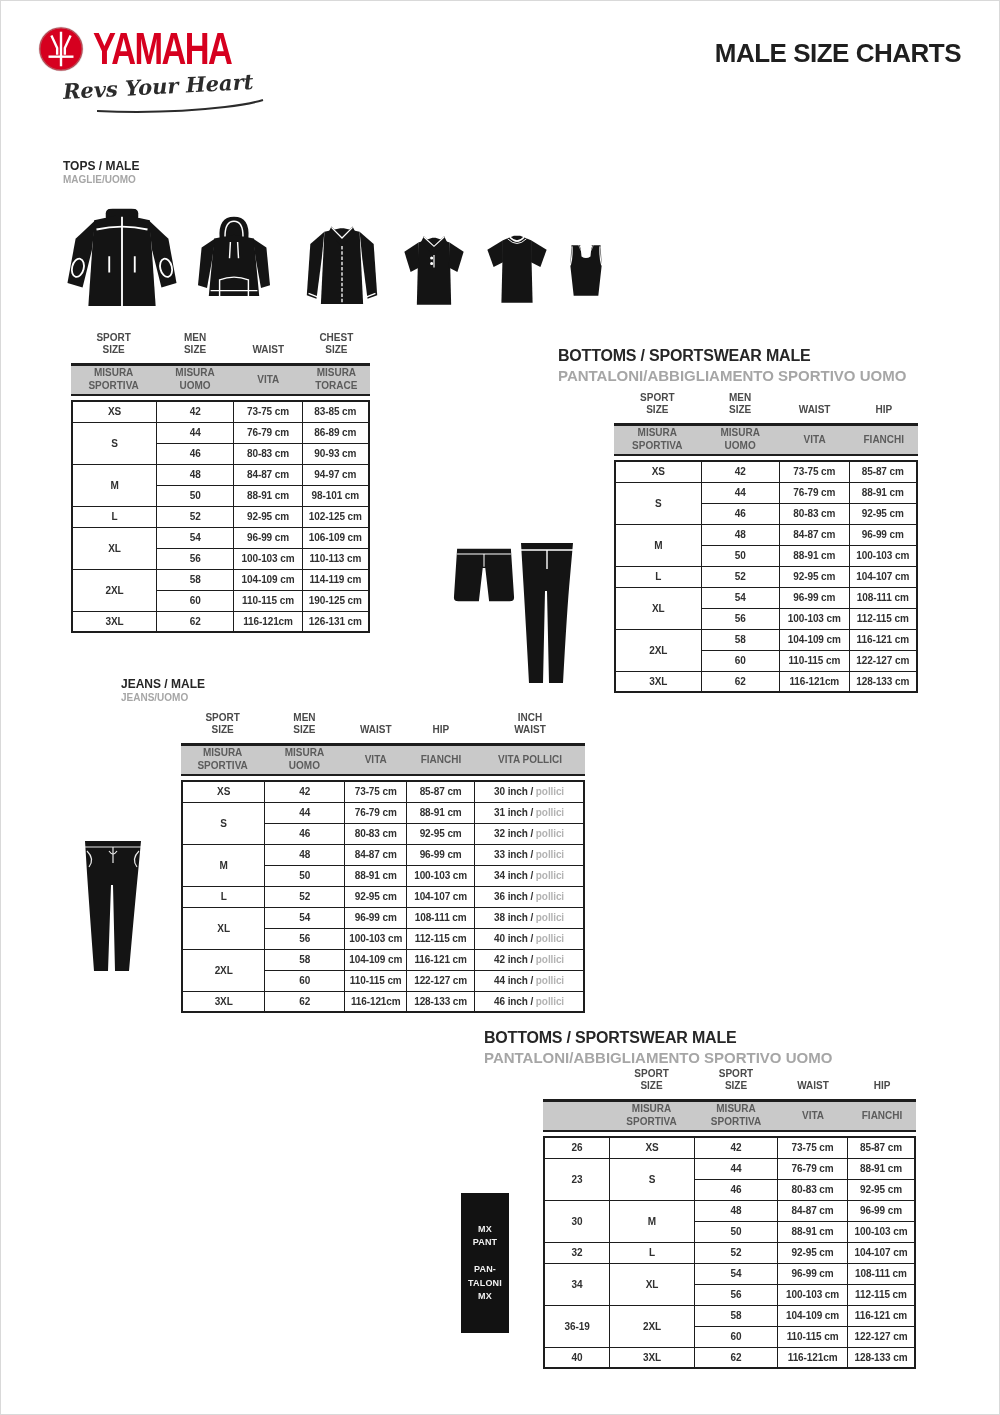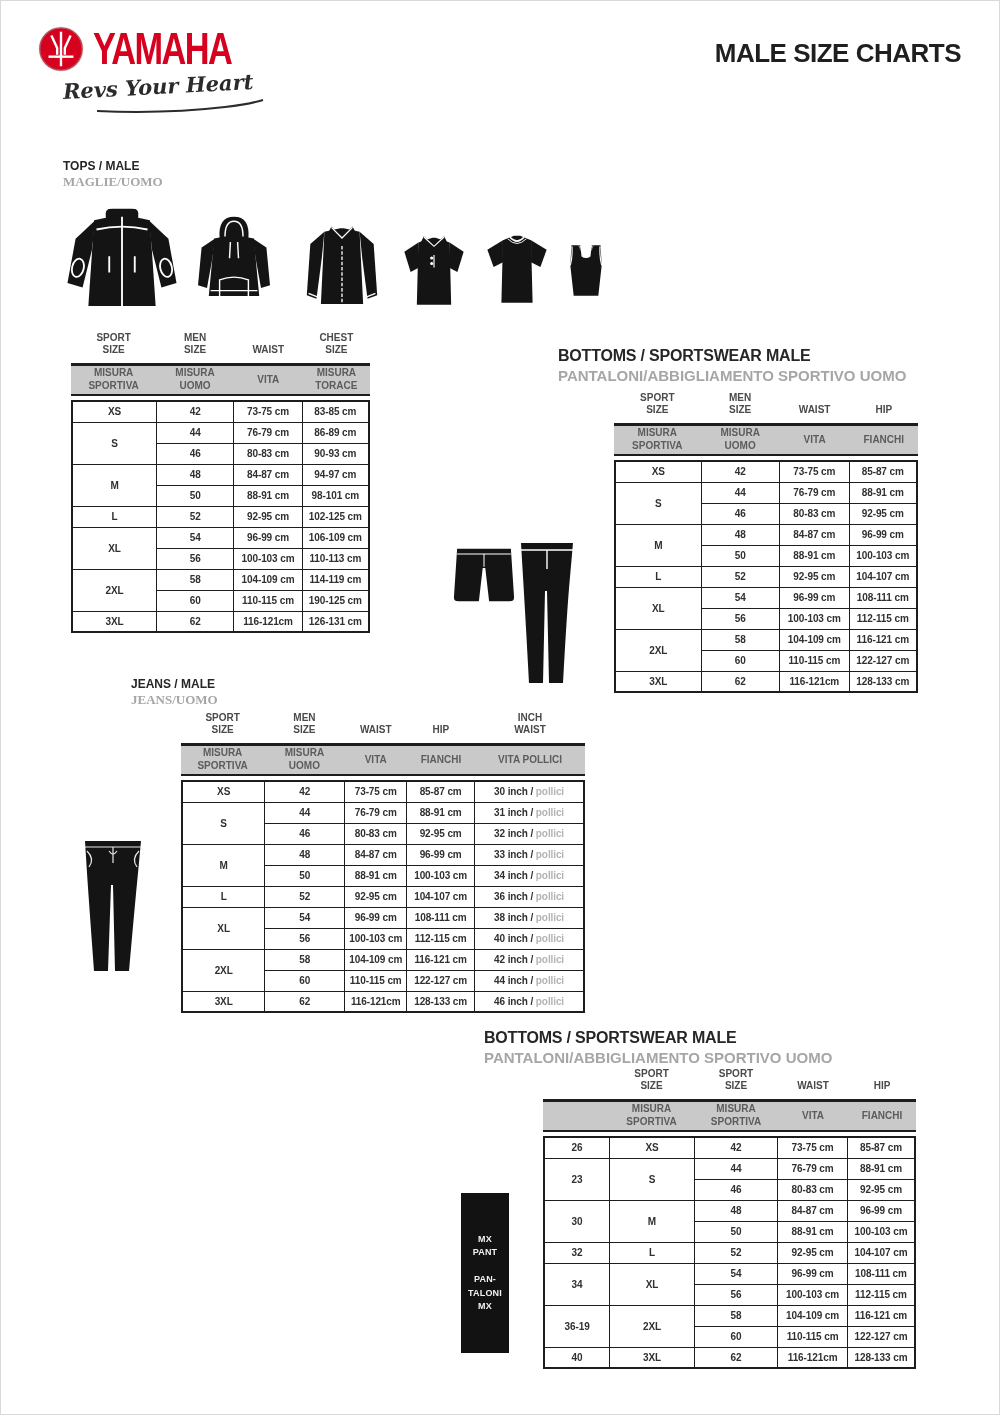--- a/index.html
+++ b/index.html
@@ -26,26 +26,26 @@
   }
   .tagline-swoosh { position:absolute; left:58px; top:74px; width:172px; height:14px; }
   .doc-title { position:absolute; right:38px; top:37px; text-align:right; }
   .doc-title .en { font-size:26px; font-weight:800; color:#1f1f1f; letter-spacing:-0.5px; }
   .doc-title .it { font-size:23px; font-weight:800; color:#8d8d8d; letter-spacing:-0.5px; margin-top:2px; }
 
   
   .sec-title .en { font-weight:800; color:#262626; }
   .sec-title .it { font-weight:800; color:#a6a6a6; }
   .sec-small .en { font-size:12px; }
-  .sec-small .it { font-size:13px; margin-top:1px;font-family:Liberation Serif, serif; }
+  .sec-small .it { font-size:10px; margin-top:1px; }
   .sec-big .en { font-size:16px; letter-spacing:-0.2px; }
   .sec-big .it { font-size:15px; margin-top:2px; }
   #tops-title   { position:absolute; left:62px;  top:158px; }
   #bottoms1-title { position:absolute; left:557px; top:346px; }
-  #jeans-title  { position:absolute; left:130px; top:676px; }
+  #jeans-title  { position:absolute; left:120px; top:676px; }
   #bottoms2-title { position:absolute; left:483px; top:1028px; }
 
   
   .icon { position:absolute; }
   #jacket-icon  { left:62px;  top:203px; width:118px; height:116px; }
   #hoodie-icon  { left:188px; top:198px; width:90px;  height:122px; }
   #shirt-icon   { left:297px; top:213px; width:88px;  height:106px; }
   #polo-icon    { left:394px; top:220px; width:78px;  height:99px;  }
   #tshirt-icon  { left:477px; top:224px; width:78px;  height:90px;  }
   #tank-icon    { left:557px; top:226px; width:56px;  height:88px;  }
@@ -75,21 +75,21 @@
   .data-table { border:2px solid #1d1d1d; }
   .data-table td {
     border:1px solid #1d1d1d; font-size:10px; font-weight:600; color:#303030;
     text-align:center; vertical-align:middle; height:21px; padding:0;
     letter-spacing:-0.1px; white-space:nowrap;
   }
   .muted { color:#b3b3b3; }
 
   
   #mx-label {
-    position:absolute; left:460px; top:1192px; width:48px; height:160px;
+    position:absolute; left:460px; top:1192px; width:48px; height:140px;
     background:#121212; color:#f2f2f2; font-size:9px; font-weight:700;
     display:flex; align-items:center; justify-content:center; text-align:center;
     white-space:pre-line; line-height:1.5; letter-spacing:0.2px;
   }
 </style>
 </head>
 <body>
 
 <div class="logo">
   <div class="logo-row">

